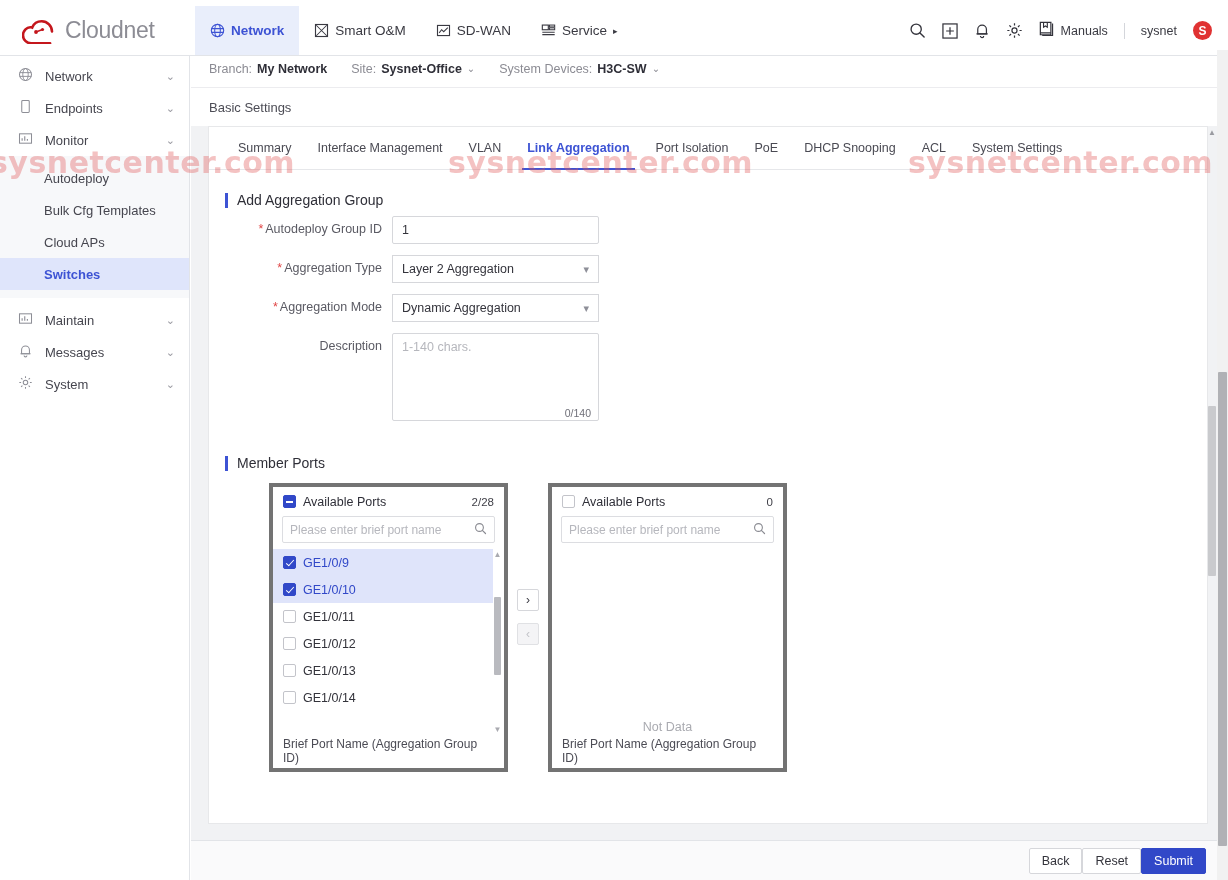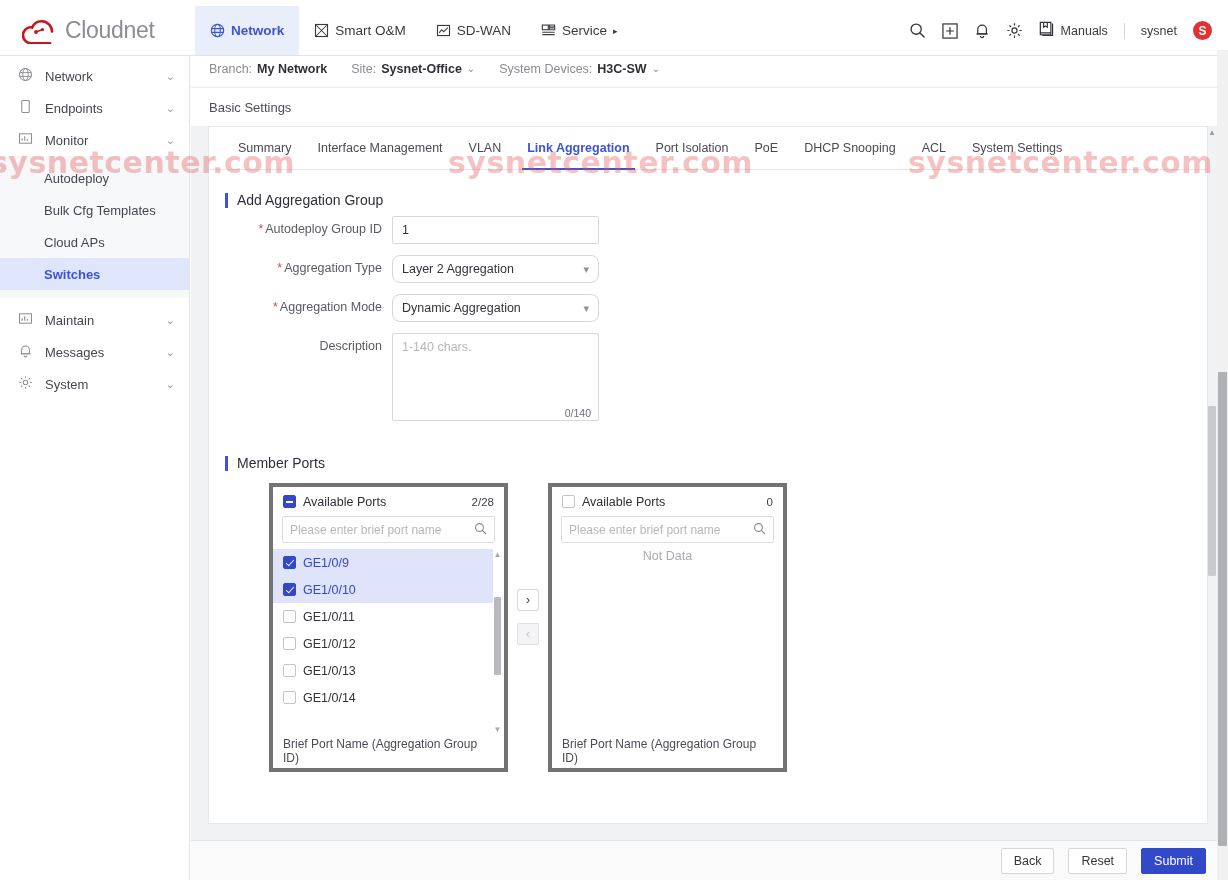--- a/index.html
+++ b/index.html
@@ -112,21 +112,21 @@
     padding-top: 6px; padding-right: 10px; white-space: nowrap;
   }
   .req { color: #e04444; margin-right: 2px; }
   .fctl { width: 207px; position: relative; }
   .inp {
     width: 207px; height: 28px; border: 1px solid #d6d7db; border-radius: 2px;
     padding: 0 9px; font-size: 12.5px; color: #33333b; background: #fff;
     font-family: "Liberation Sans", sans-serif;
   }
   .sel {
-    width: 207px; height: 28px; border: 1px solid #d6d7db; border-radius: 8px;
+    width: 207px; height: 28px; border: 1px solid #d6d7db; border-radius: 0;
     display: flex; align-items: center; padding: 0 9px; font-size: 12.5px;
     color: #33333b; background: #fff; cursor: pointer; justify-content: space-between;
   }
   .sel .chev { color: #8e8f98; font-size: 11px; }
   .ta-wrap { width: 207px; position: relative; }
   .ta {
     width: 207px; height: 88px; border: 1px solid #d6d7db; border-radius: 2px;
     padding: 6px 9px; font-size: 12.5px; color: #33333b; resize: none;
     font-family: "Liberation Sans", sans-serif;
   }
@@ -193,21 +193,21 @@
     width: 22px; height: 22px; border: 1px solid #d6d7db; background: #fff;
     border-radius: 2px; display: flex; align-items: center; justify-content: center;
     font-size: 12px; color: #3a3a42; cursor: pointer;
   }
   .arrowbtn.dis { background: #f4f4f6; color: #c2c3c8; border-color: #e0e1e4; }
 
   
   .footer {
     position: absolute; left: 191px; top: 840px; width: 1037px; height: 40px;
     background: #fafafb; border-top: 1px solid #e2e4e8; display: flex;
-    align-items: center; justify-content: flex-end; padding-right: 22px; gap: 14px; z-index: 20;
+    align-items: center; justify-content: flex-end; padding-right: 22px; gap: 0; z-index: 20;
   }
   .btn {
     min-width: 52px; height: 26px; border: 1px solid #d6d7db; background: #fff;
     border-radius: 2px; font-size: 12.5px; color: #33333b; cursor: pointer;
     padding: 0 12px; font-family: "Liberation Sans", sans-serif;
   }
   .btn.primary { background: #3148c8; border-color: #3148c8; color: #fff; }
 
   
   .vscroll-outer {
@@ -579,21 +579,21 @@
             </div>
             <div class="searchbox">
               <input placeholder="Please enter brief port name" style="">
               <span>
                 <svg width="13" height="13" viewBox="0 0 14 14">
                     <circle cx="5.9" cy="5.9" r="4.2" fill="none" stroke="#8a8b92" stroke-width="1.2"></circle>
                     <path d="M9 9l3.4 3.4" stroke="#8a8b92" stroke-width="1.3" stroke-linecap="round"></path>
                   </svg>
               </span>
             </div>
-            <div class="plist" style="display:flex;align-items:flex-start;justify-content:center">
+            <div class="plist" style="display:flex;align-items:flex-end;justify-content:center">
               <span style="font-size:12.5px;color:#a9aab0">Not Data</span>
             </div>
             <div class="panel-foot">Brief Port Name (Aggregation Group ID)</div>
           </div>
 
         </div>
       </div>
     </div>
   </div>
 

